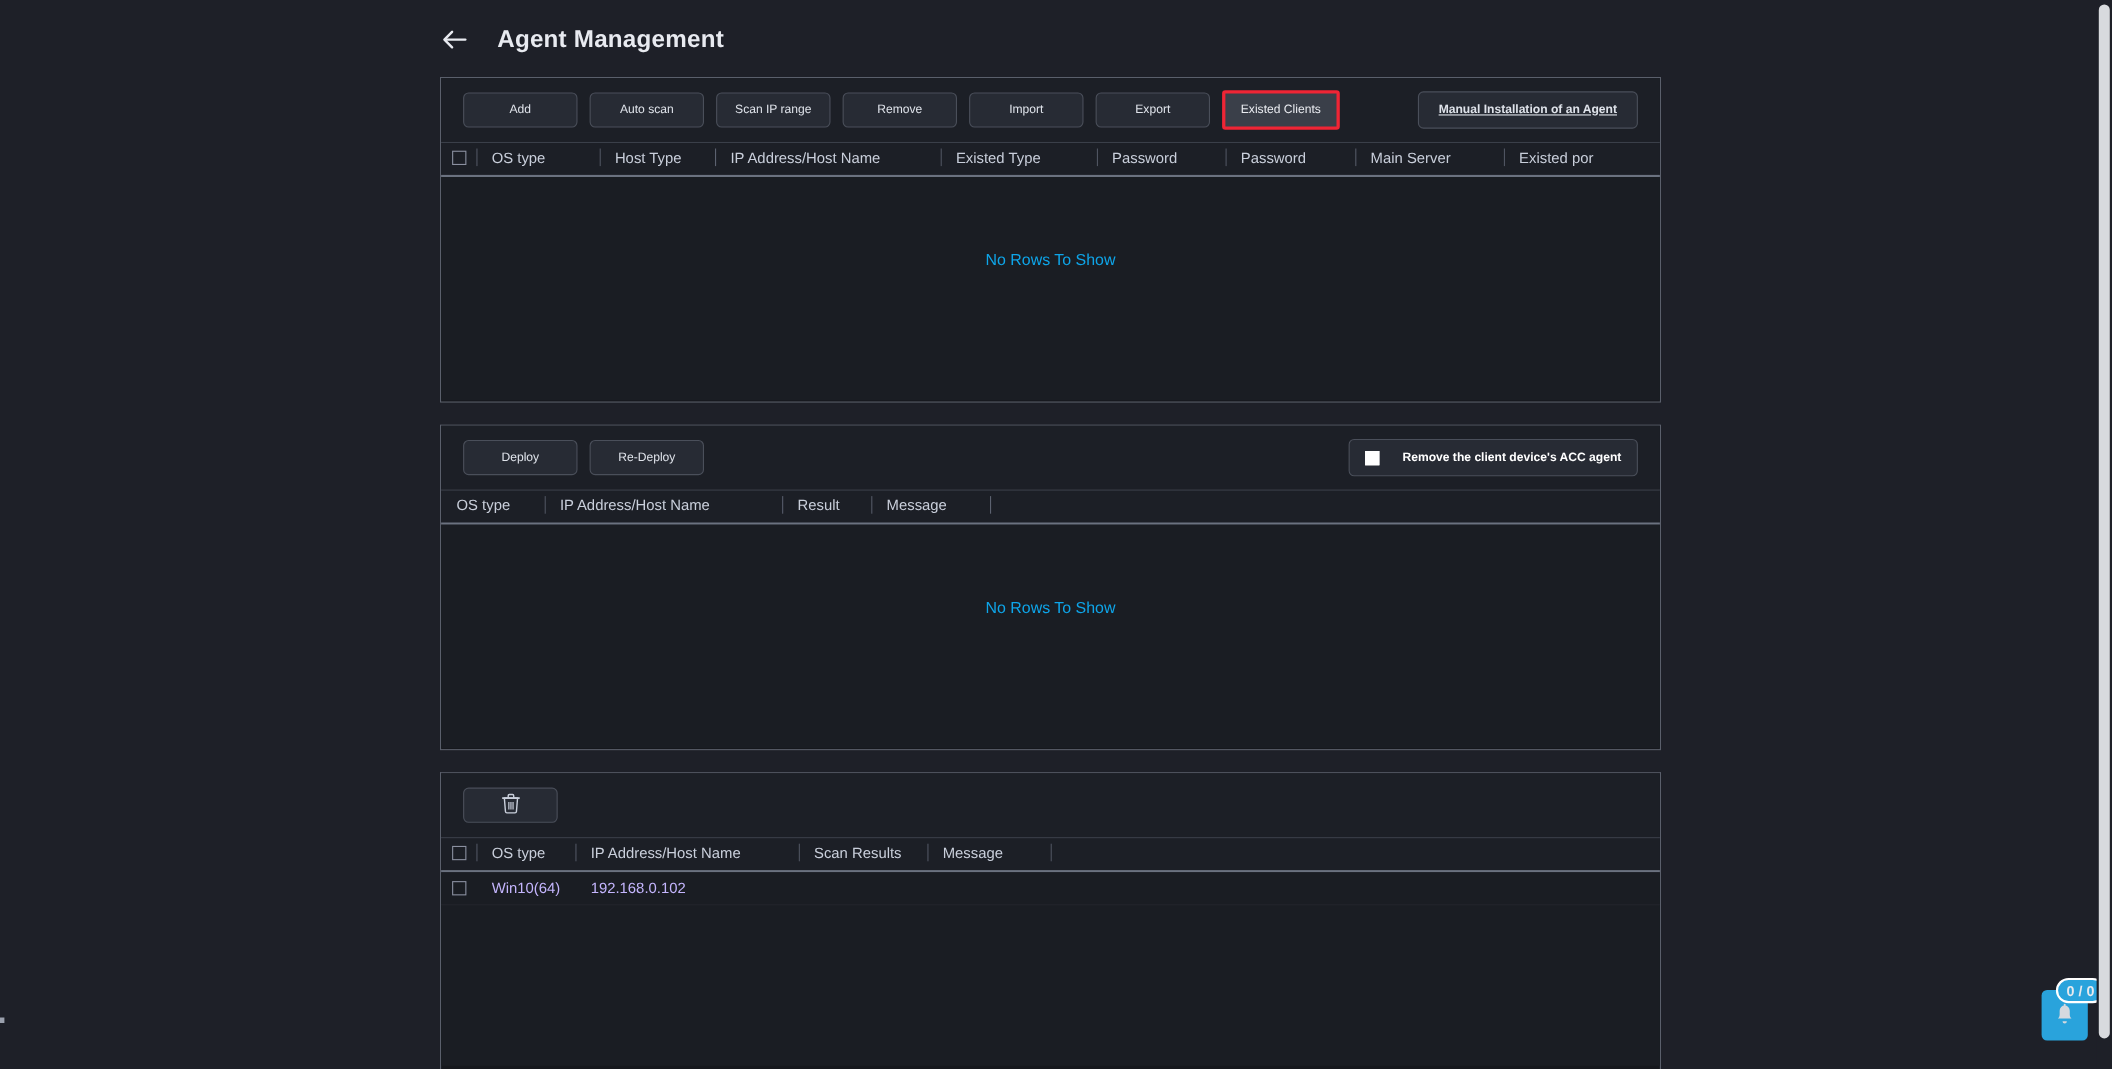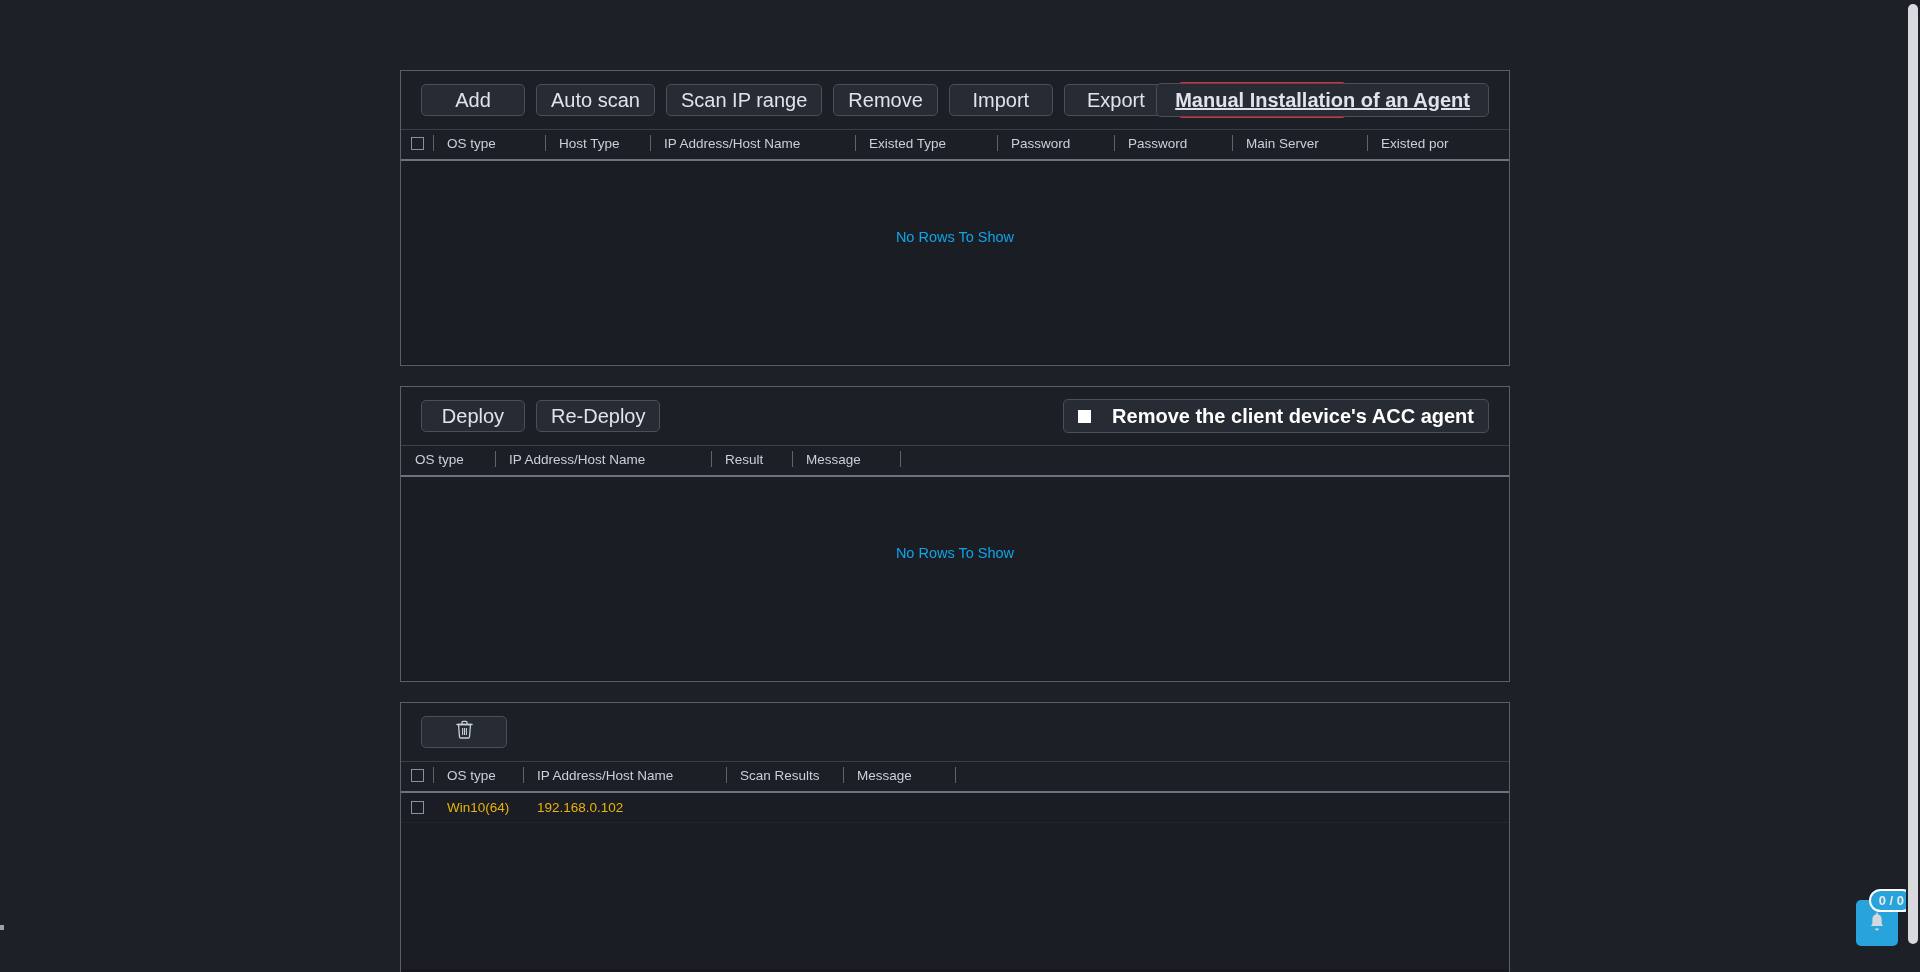--- a/index.html
+++ b/index.html
@@ -61,21 +61,21 @@
   .tb-right { position: absolute; right: 20px; top: 50%; transform: translateY(-50%); }
 
   .btn {
     min-width: 104px;
     height: 32px;
     padding: 0 14px;
     border: 1px solid #4a4f5a;
     border-radius: 5px;
     background: #272b34;
     color: #dfe3ea;
-    font-size: 20px;
+    font-size: 11px;
     font-family: "Liberation Sans", sans-serif;
     display: flex; align-items: center; justify-content: center;
     cursor: pointer;
     white-space: nowrap;
   }
   .btn.highlighted {
     border: 3px solid #ef2535;
     background: #3a3f49;
     color: #e9ebf0;
     height: 36px;
@@ -153,21 +153,21 @@
   }
   .row {
     height: 30px;
     display: flex; align-items: center;
     border-bottom: 1px solid #22252c;
   }
   .cell {
     height: 30px;
     display: flex; align-items: center;
     padding-left: 14px;
-    color: #eab308;
+    color: #c4b5fd;
     font-size: 13.5px;
     flex: 0 0 auto;
     white-space: nowrap;
     overflow: hidden;
   }
   .cell.check { width: 32px; padding-left: 0; justify-content: center; }
 
   
   .notif {
     position: absolute;
@@ -214,20 +214,29 @@
     left: 0; bottom: 42px;
     width: 4px; height: 5px;
     background: #9aa0ad;
   }
 </style>
 </head>
 <body>
 
 <div class="page">
 
+  <div class="header">
+    <div class="back-arrow">
+      <svg width="24" height="20" viewBox="0 0 24 20" aria-hidden="true">
+        <path d="M22 10 H4" stroke="#e8eaf0" stroke-width="2.2" stroke-linecap="round"></path>
+        <path d="M10 3 L3 10 L10 17" fill="none" stroke="#e8eaf0" stroke-width="2.2" stroke-linecap="round" stroke-linejoin="round"></path>
+      </svg>
+    </div>
+    <div class="page-title">Agent Management</div>
+  </div>
 
   <div class="panel" id="panel-agents">
     <div class="toolbar">
       <div class="tb-left">
         <div class="btn">Add</div>
         <div class="btn">Auto scan</div>
         <div class="btn">Scan IP range</div>
         <div class="btn">Remove</div>
         <div class="btn">Import</div>
         <div class="btn">Export</div>

